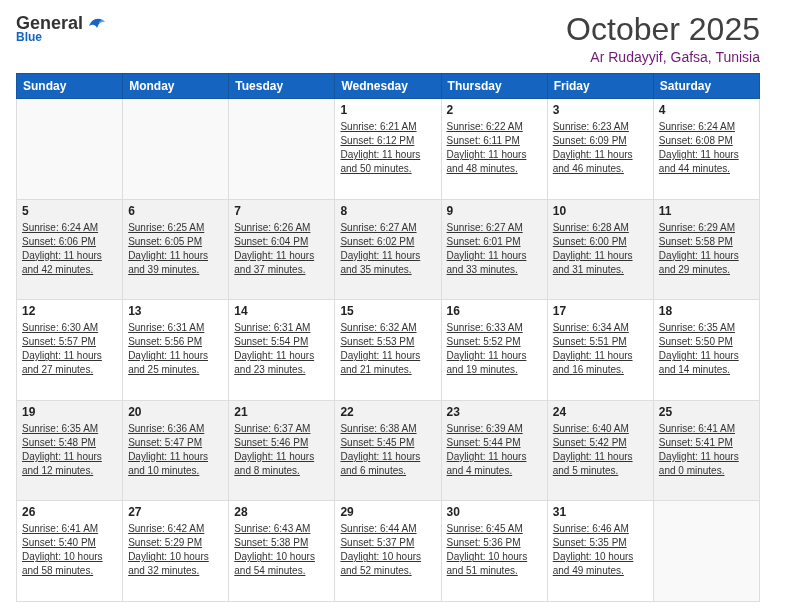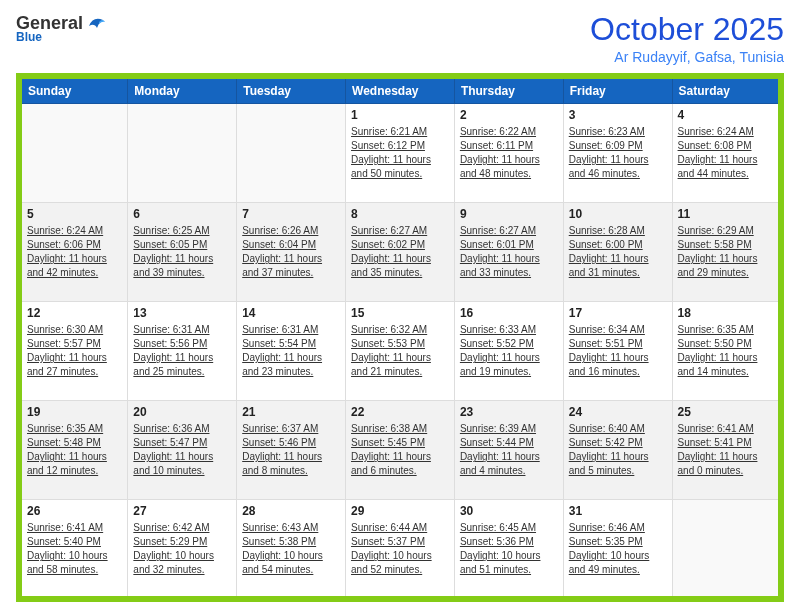--- a/index.html
+++ b/index.html
@@ -6,21 +6,21 @@
     body {
       width: 792px;
       height: 612px;
       font-family: Arial, sans-serif;
       background: #fff;
       overflow: hidden;
     }
     .page {
       width: 792px;
       height: 612px;
-      padding: 12px 8px 10px 16px;
+      padding: 12px 32px 10px 16px;
       display: flex;
       flex-direction: column;
     }
     .header {
       display: flex;
       justify-content: space-between;
       align-items: flex-start;
       margin-bottom: 8px;
     }
     .logo {
@@ -42,31 +42,31 @@
       width: 22px;
       height: 22px;
       margin-left: 2px;
     }
     .title-section {
       text-align: right;
     }
     .month-title {
       font-size: 32px;
       font-weight: 300;
-      color: #1d4ed8;
+      color: #404040;
       line-height: 1.1;
     }
     .location-title {
       font-size: 14px;
-      color: #3b82f6;
+      color: #701a75;
       margin-top: 2px;
     }
     .calendar {
       flex: 1;
-      border: 6px solid #84cc16;
+      border: 1px solid #84cc16;
       border-collapse: collapse;
       width: 100%;
       table-layout: fixed;
     }
     .calendar th {
       background-color: #1565c0;
       color: #fff;
       text-align: left;
       padding: 5px 6px;
       font-size: 12px;

